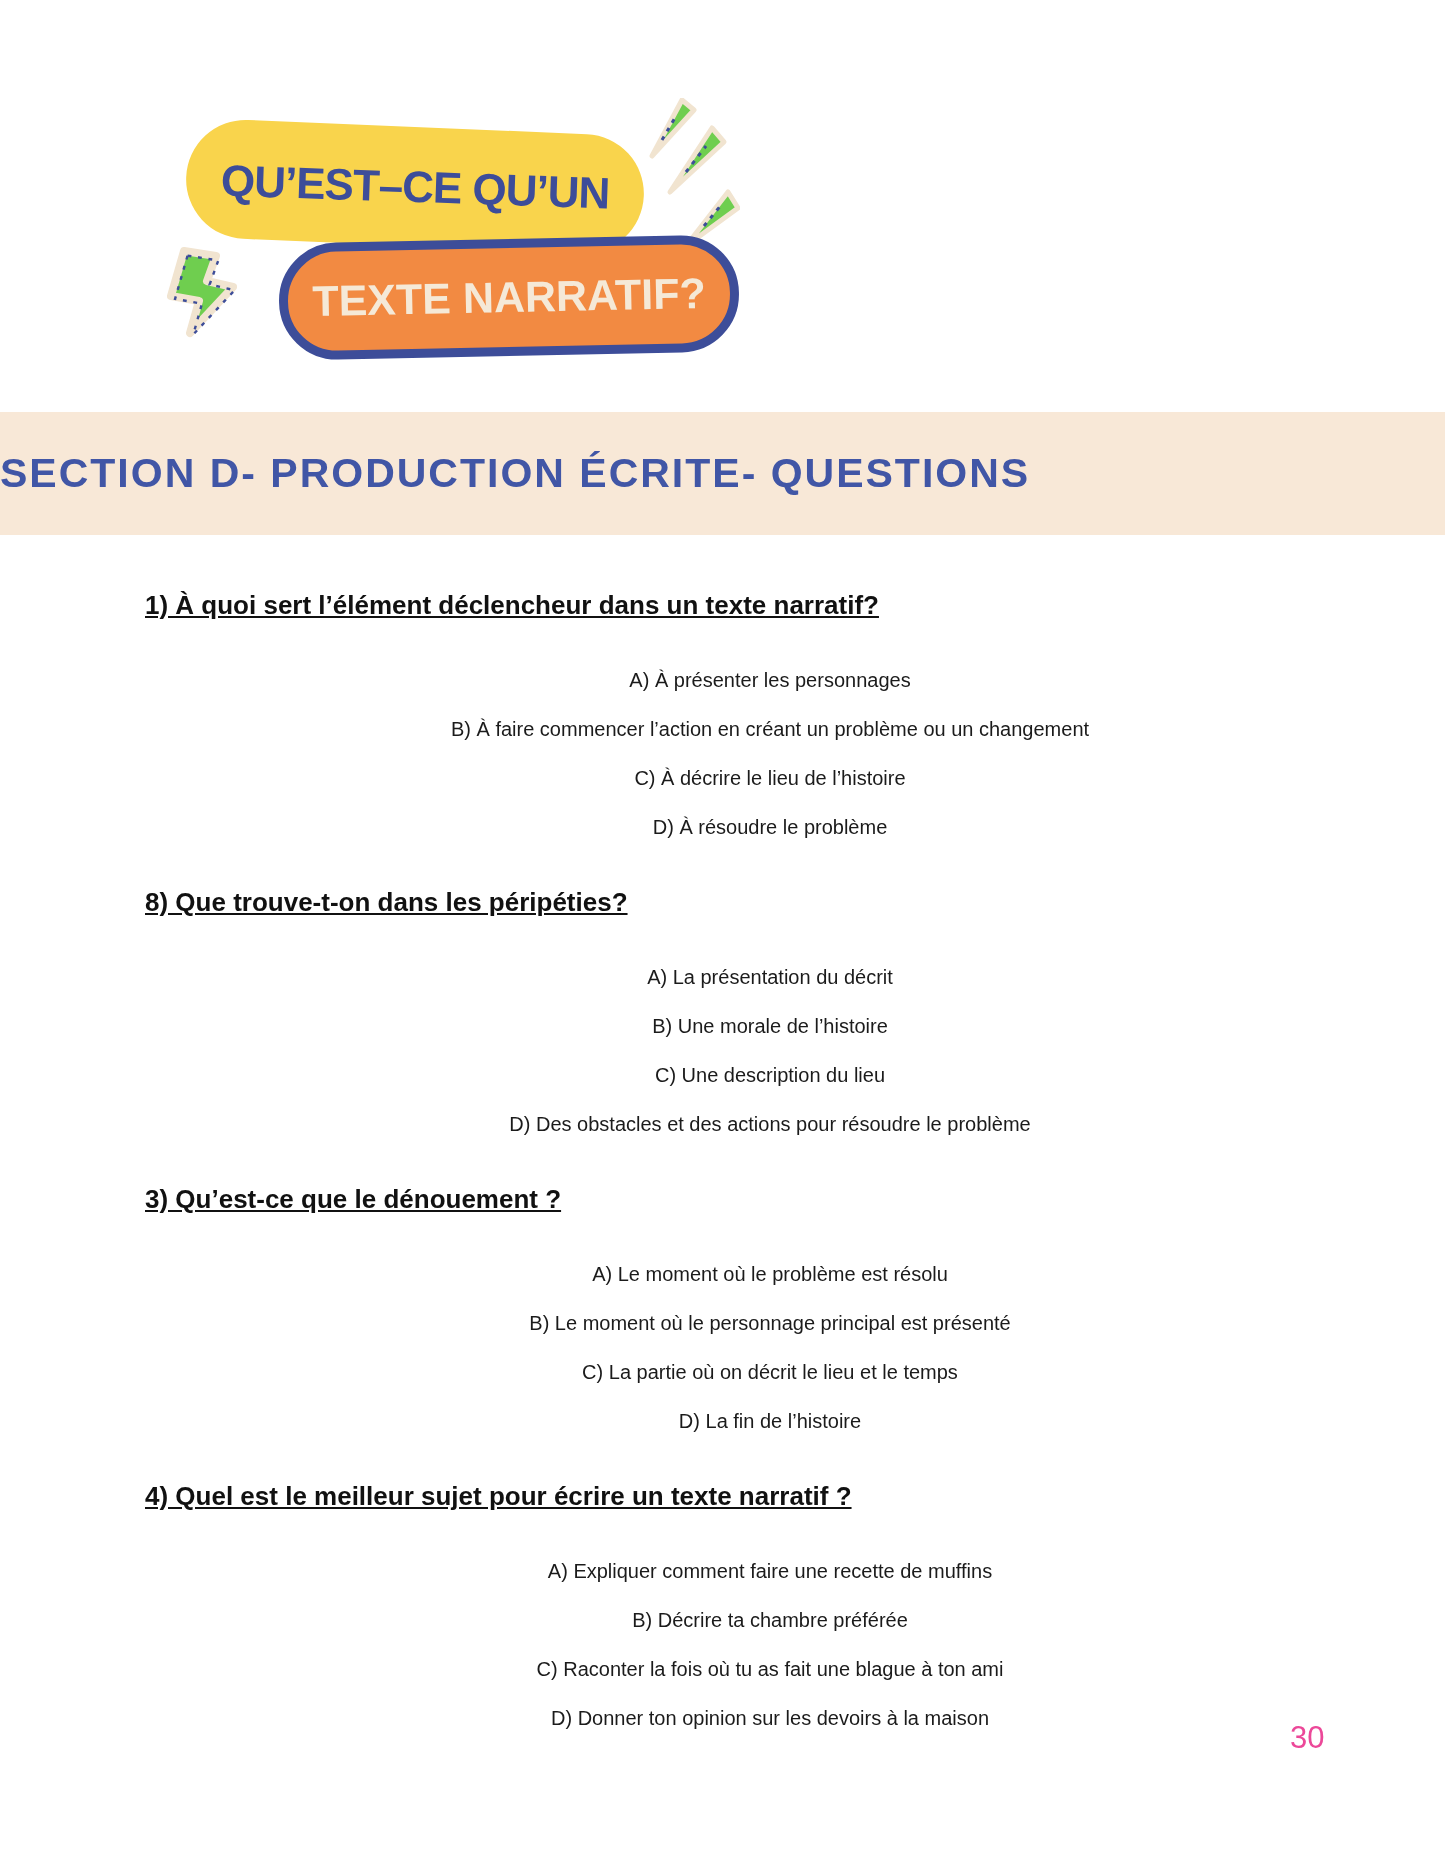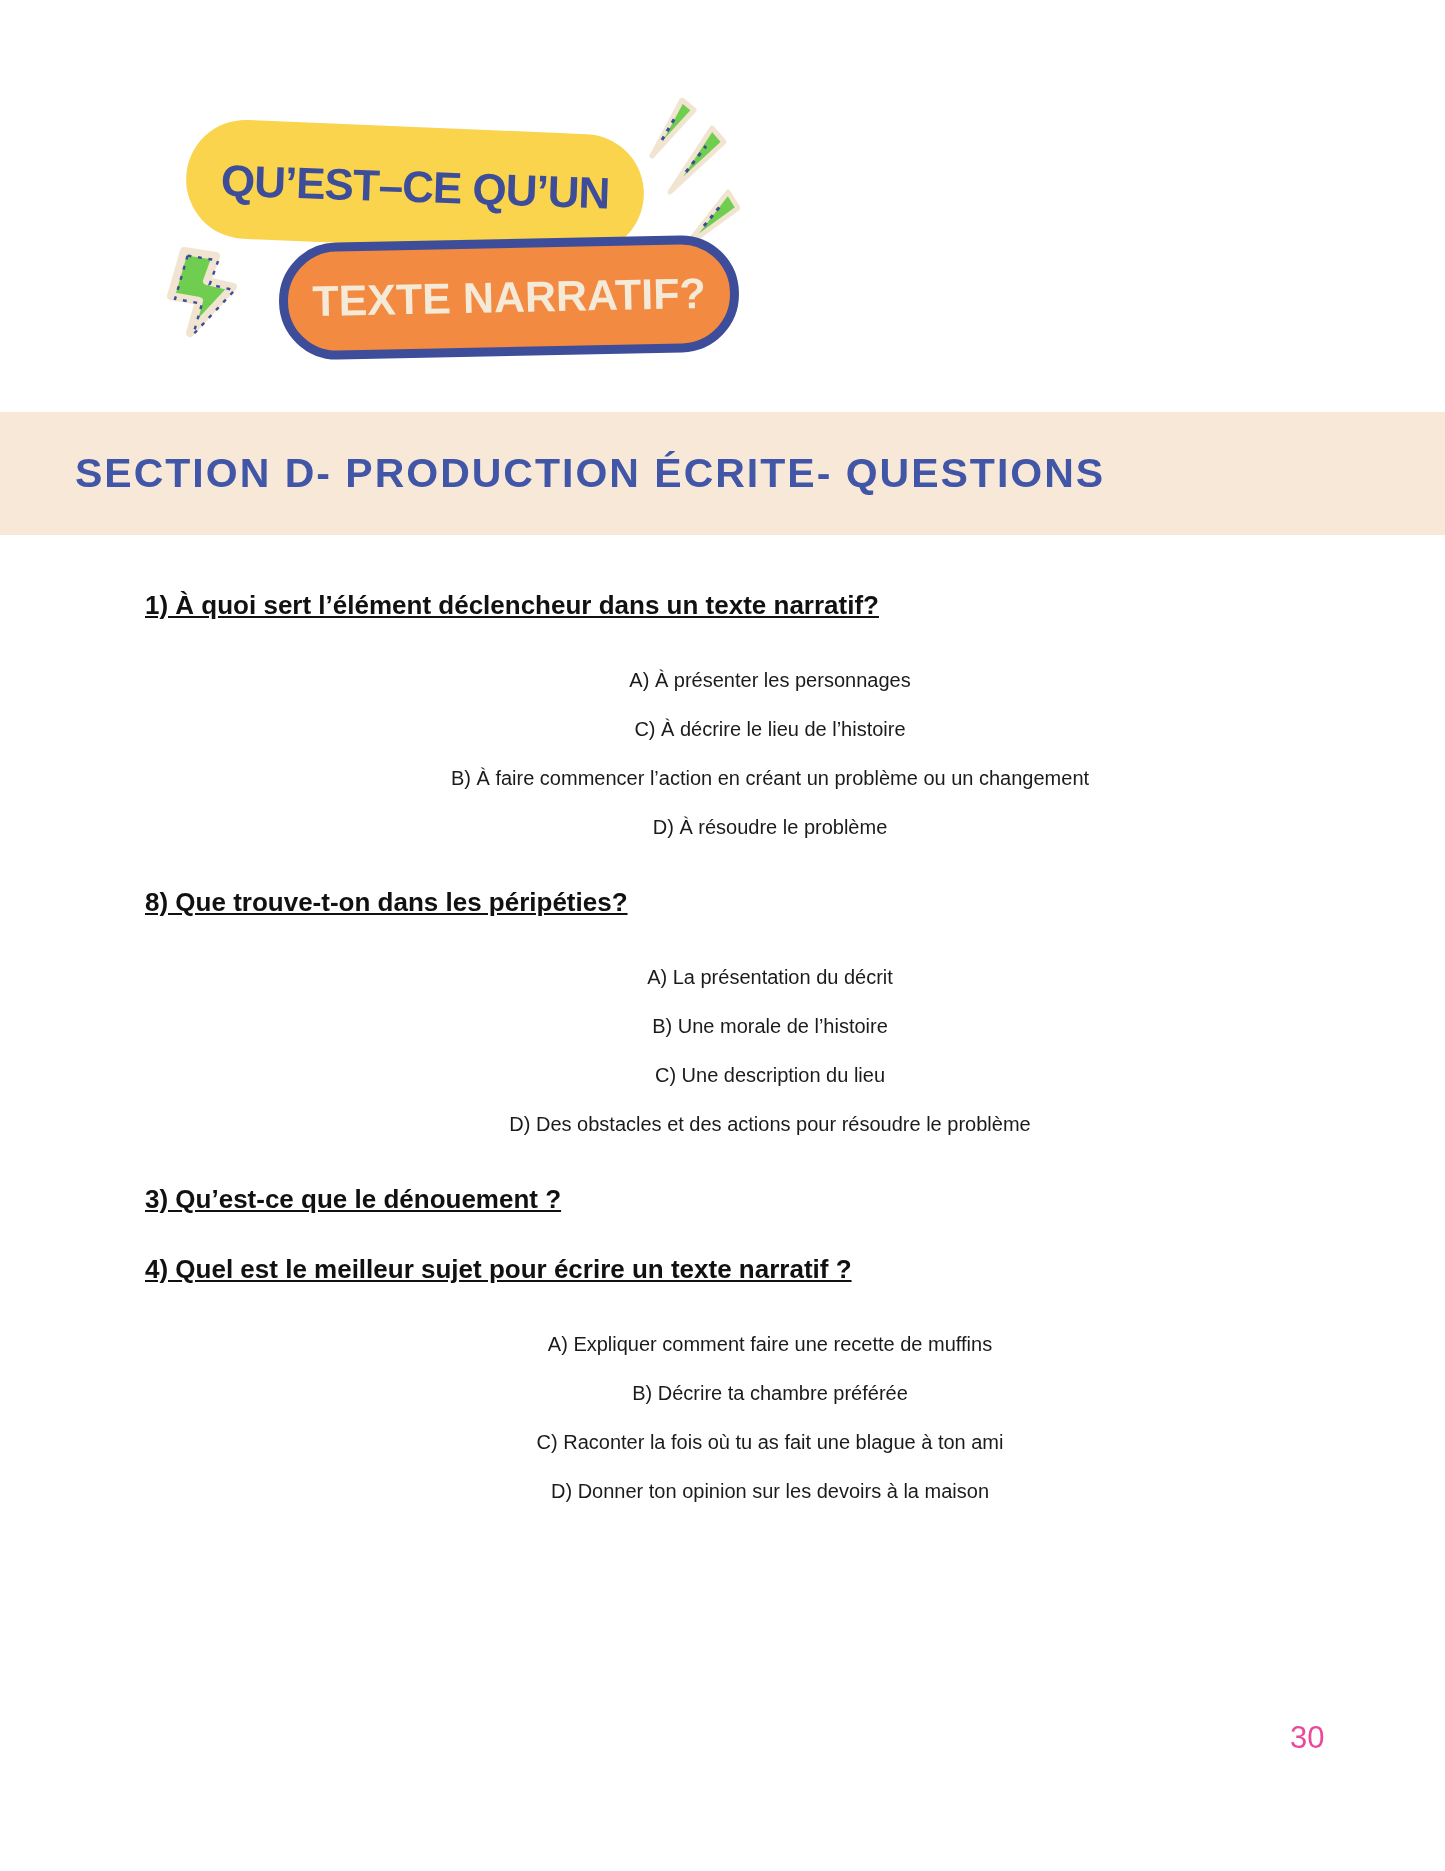--- a/index.html
+++ b/index.html
@@ -47,21 +47,21 @@
   }
 
   .bolt-svg   { position:absolute; left:148px; top:243px; width:102px; height:96px; }
   .speed-svg  { position:absolute; left:648px; top:98px;  width:92px;  height:152px; }
 
   
   .banner {
     position:absolute; left:0; top:412px; width:1445px; height:123px;
     background:var(--banner_bg,#F8E8D7);
     display:flex; align-items:center;
-    padding-left:75px; box-sizing:border-box;
+    box-sizing:border-box;
   }
   .banner h1 {
     margin:0;
     font-size:41px; font-weight:700; letter-spacing:2px;
     color:var(--banner_text,#4156A6);
     white-space:nowrap;
   }
 
   
   .content {
@@ -120,38 +120,44 @@
   <div class="banner">
     <h1>SECTION D- PRODUCTION ÉCRITE- QUESTIONS</h1>
   </div>
 
   <div class="content">
 
     <section class="question">
       <h2 class="q-title">1) À quoi sert l’élément déclencheur dans un texte narratif?</h2>
       <div class="options">
         <p class="option">A) À présenter les personnages</p>
+        <p class="option">B) À faire commencer l’action en créant un problème ou un changement</p>
         <p class="option">C) À décrire le lieu de l’histoire</p>
-        <p class="option">B) À faire commencer l’action en créant un problème ou un changement</p>
         <p class="option">D) À résoudre le problème</p>
       </div>
     </section>
 
     <section class="question">
       <h2 class="q-title">8) Que trouve-t-on dans les péripéties?</h2>
       <div class="options">
         <p class="option">A) La présentation du décrit</p>
         <p class="option">B) Une morale de l’histoire</p>
         <p class="option">C) Une description du lieu</p>
         <p class="option">D) Des obstacles et des actions pour résoudre le problème</p>
       </div>
     </section>
 
     <section class="question">
       <h2 class="q-title">3) Qu’est-ce que le dénouement ?</h2>
+      <div class="options">
+        <p class="option">A) Le moment où le problème est résolu</p>
+        <p class="option">B) Le moment où le personnage principal est présenté</p>
+        <p class="option">C) La partie où on décrit le lieu et le temps</p>
+        <p class="option">D) La fin de l’histoire</p>
+      </div>
     </section>
 
     <section class="question">
       <h2 class="q-title">4) Quel est le meilleur sujet pour écrire un texte narratif ?</h2>
       <div class="options">
         <p class="option">A) Expliquer comment faire une recette de muffins</p>
         <p class="option">B) Décrire ta chambre préférée</p>
         <p class="option">C) Raconter la fois où tu as fait une blague à ton ami</p>
         <p class="option">D) Donner ton opinion sur les devoirs à la maison</p>
       </div>

